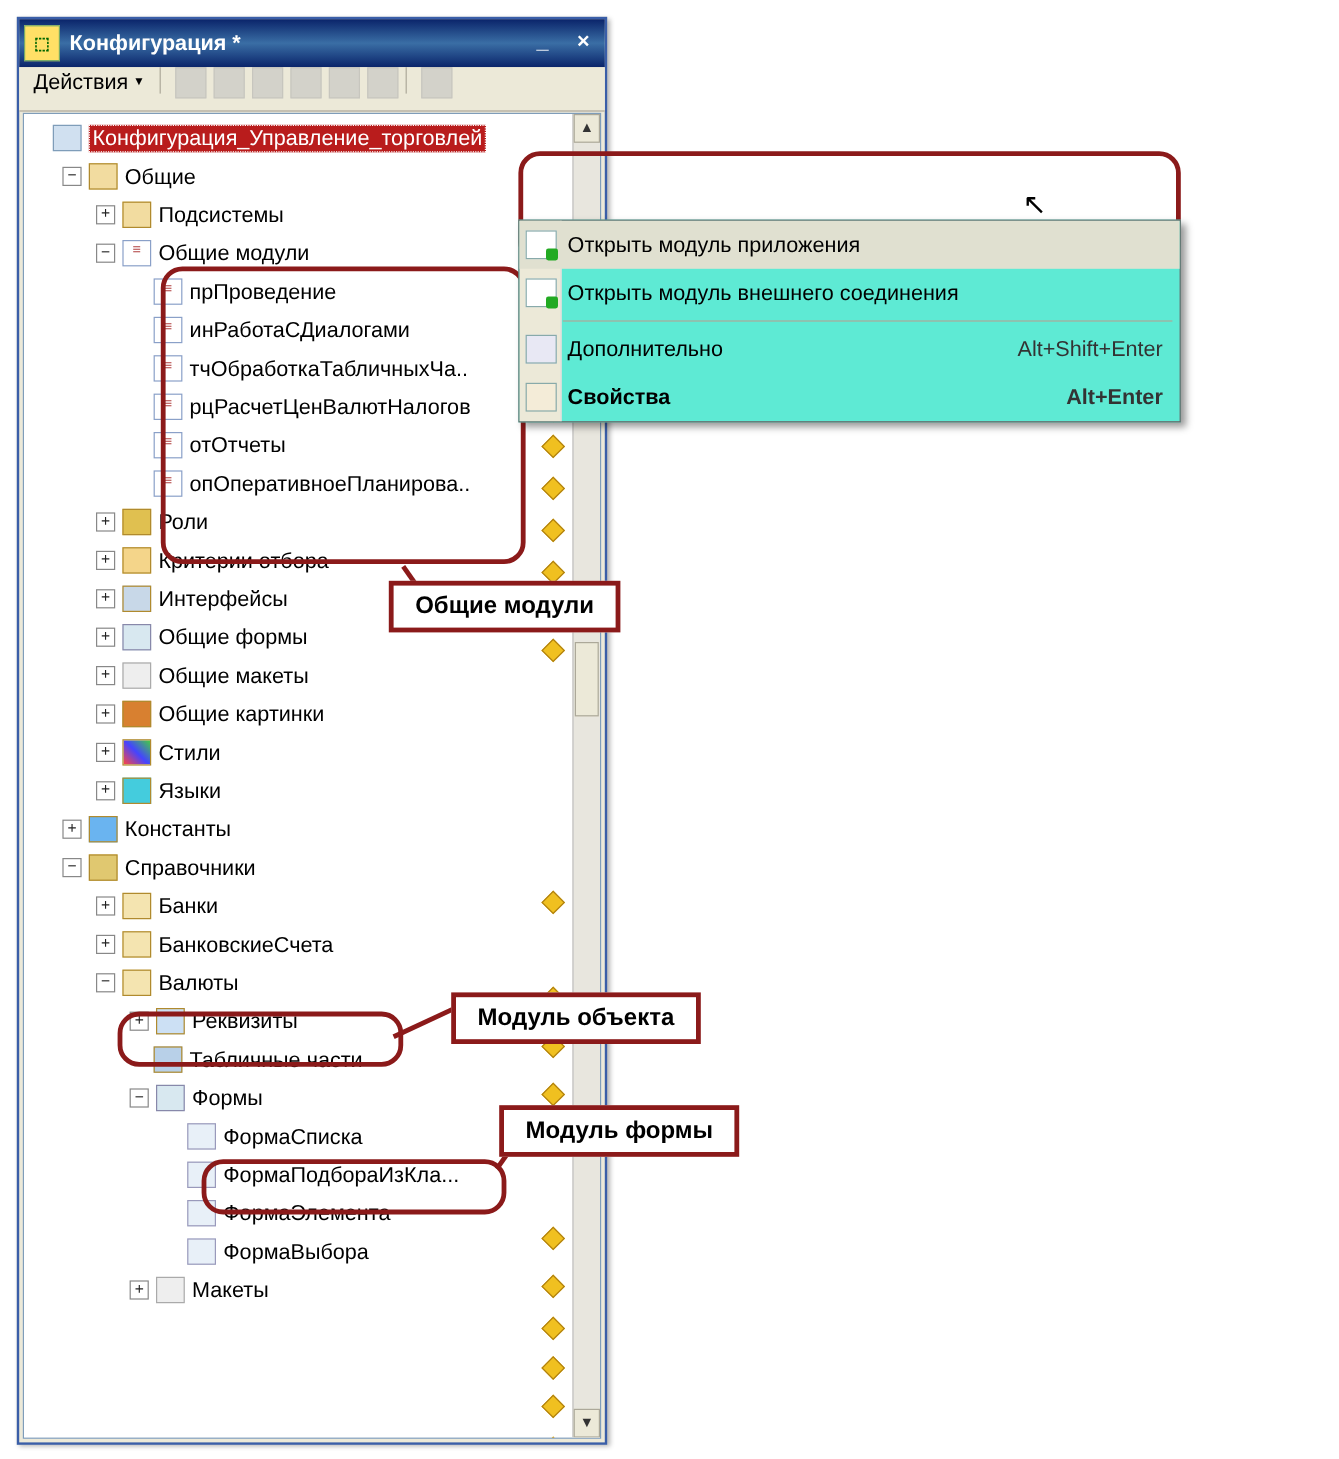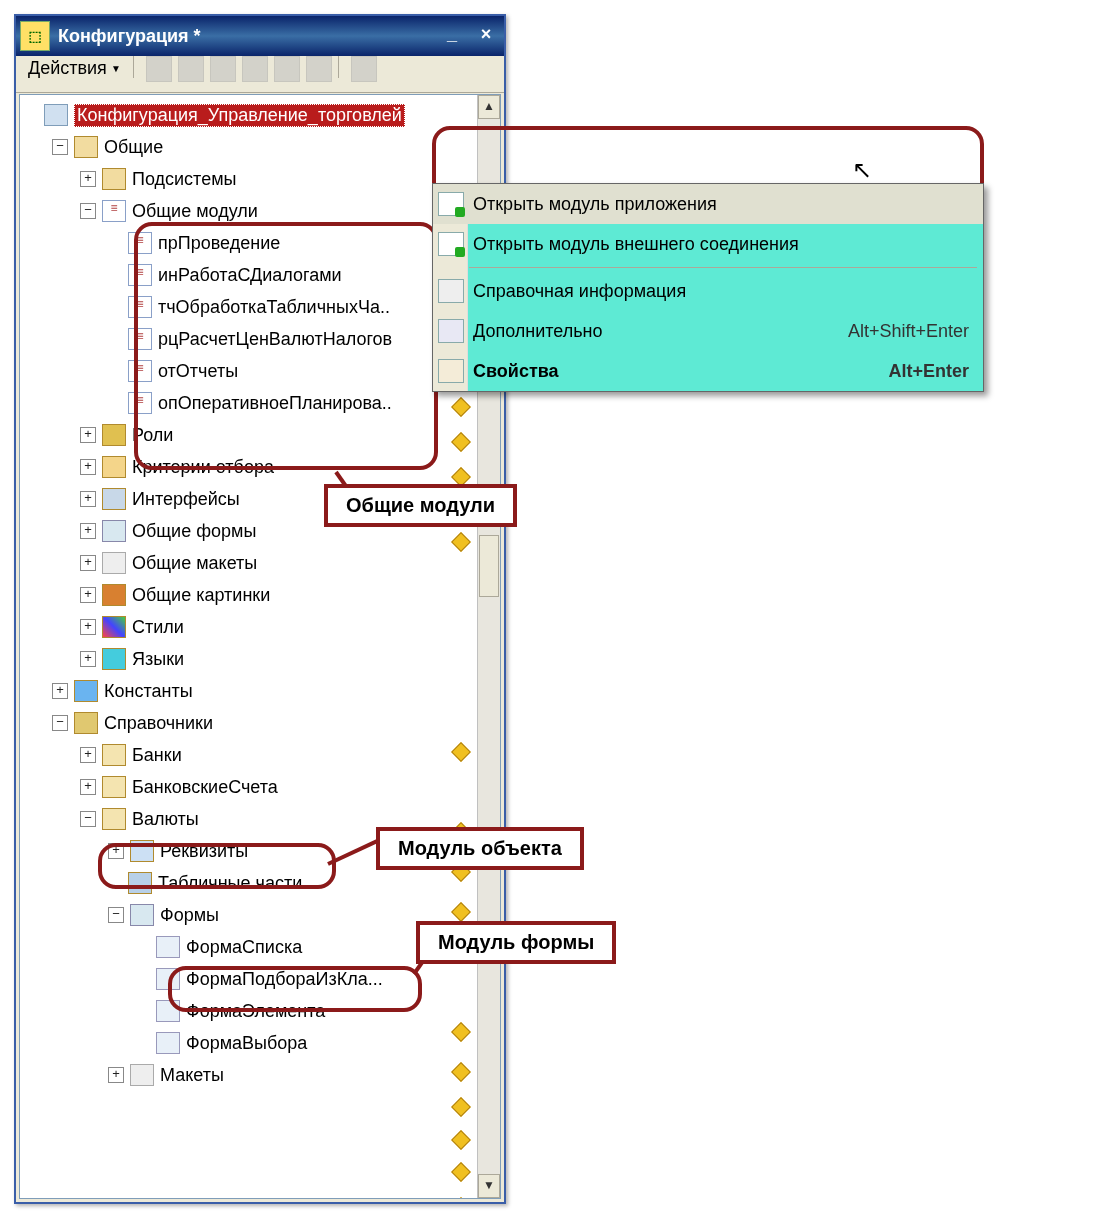--- a/index.html
+++ b/index.html
@@ -549,24 +549,20 @@
   <div class="cm-item hover">
     <span class="cm-icon green"></span>
     <span>Открыть модуль приложения</span>
   </div>
   <div class="cm-item">
     <span class="cm-icon green"></span>
     <span>Открыть модуль внешнего соединения</span>
   </div>
   <div class="cm-sep"></div>
   <div class="cm-item">
-    <span class="cm-icon wand"></span>
-    <span>Справочная информация</span>
-  </div>
-  <div class="cm-item">
     <span class="cm-icon pages"></span>
     <span>Дополнительно</span>
     <span class="cm-shortcut">Alt+Shift+Enter</span>
   </div>
   <div class="cm-item bold">
     <span class="cm-icon props"></span>
     <span>Свойства</span>
     <span class="cm-shortcut">Alt+Enter</span>
   </div>
 </div>

